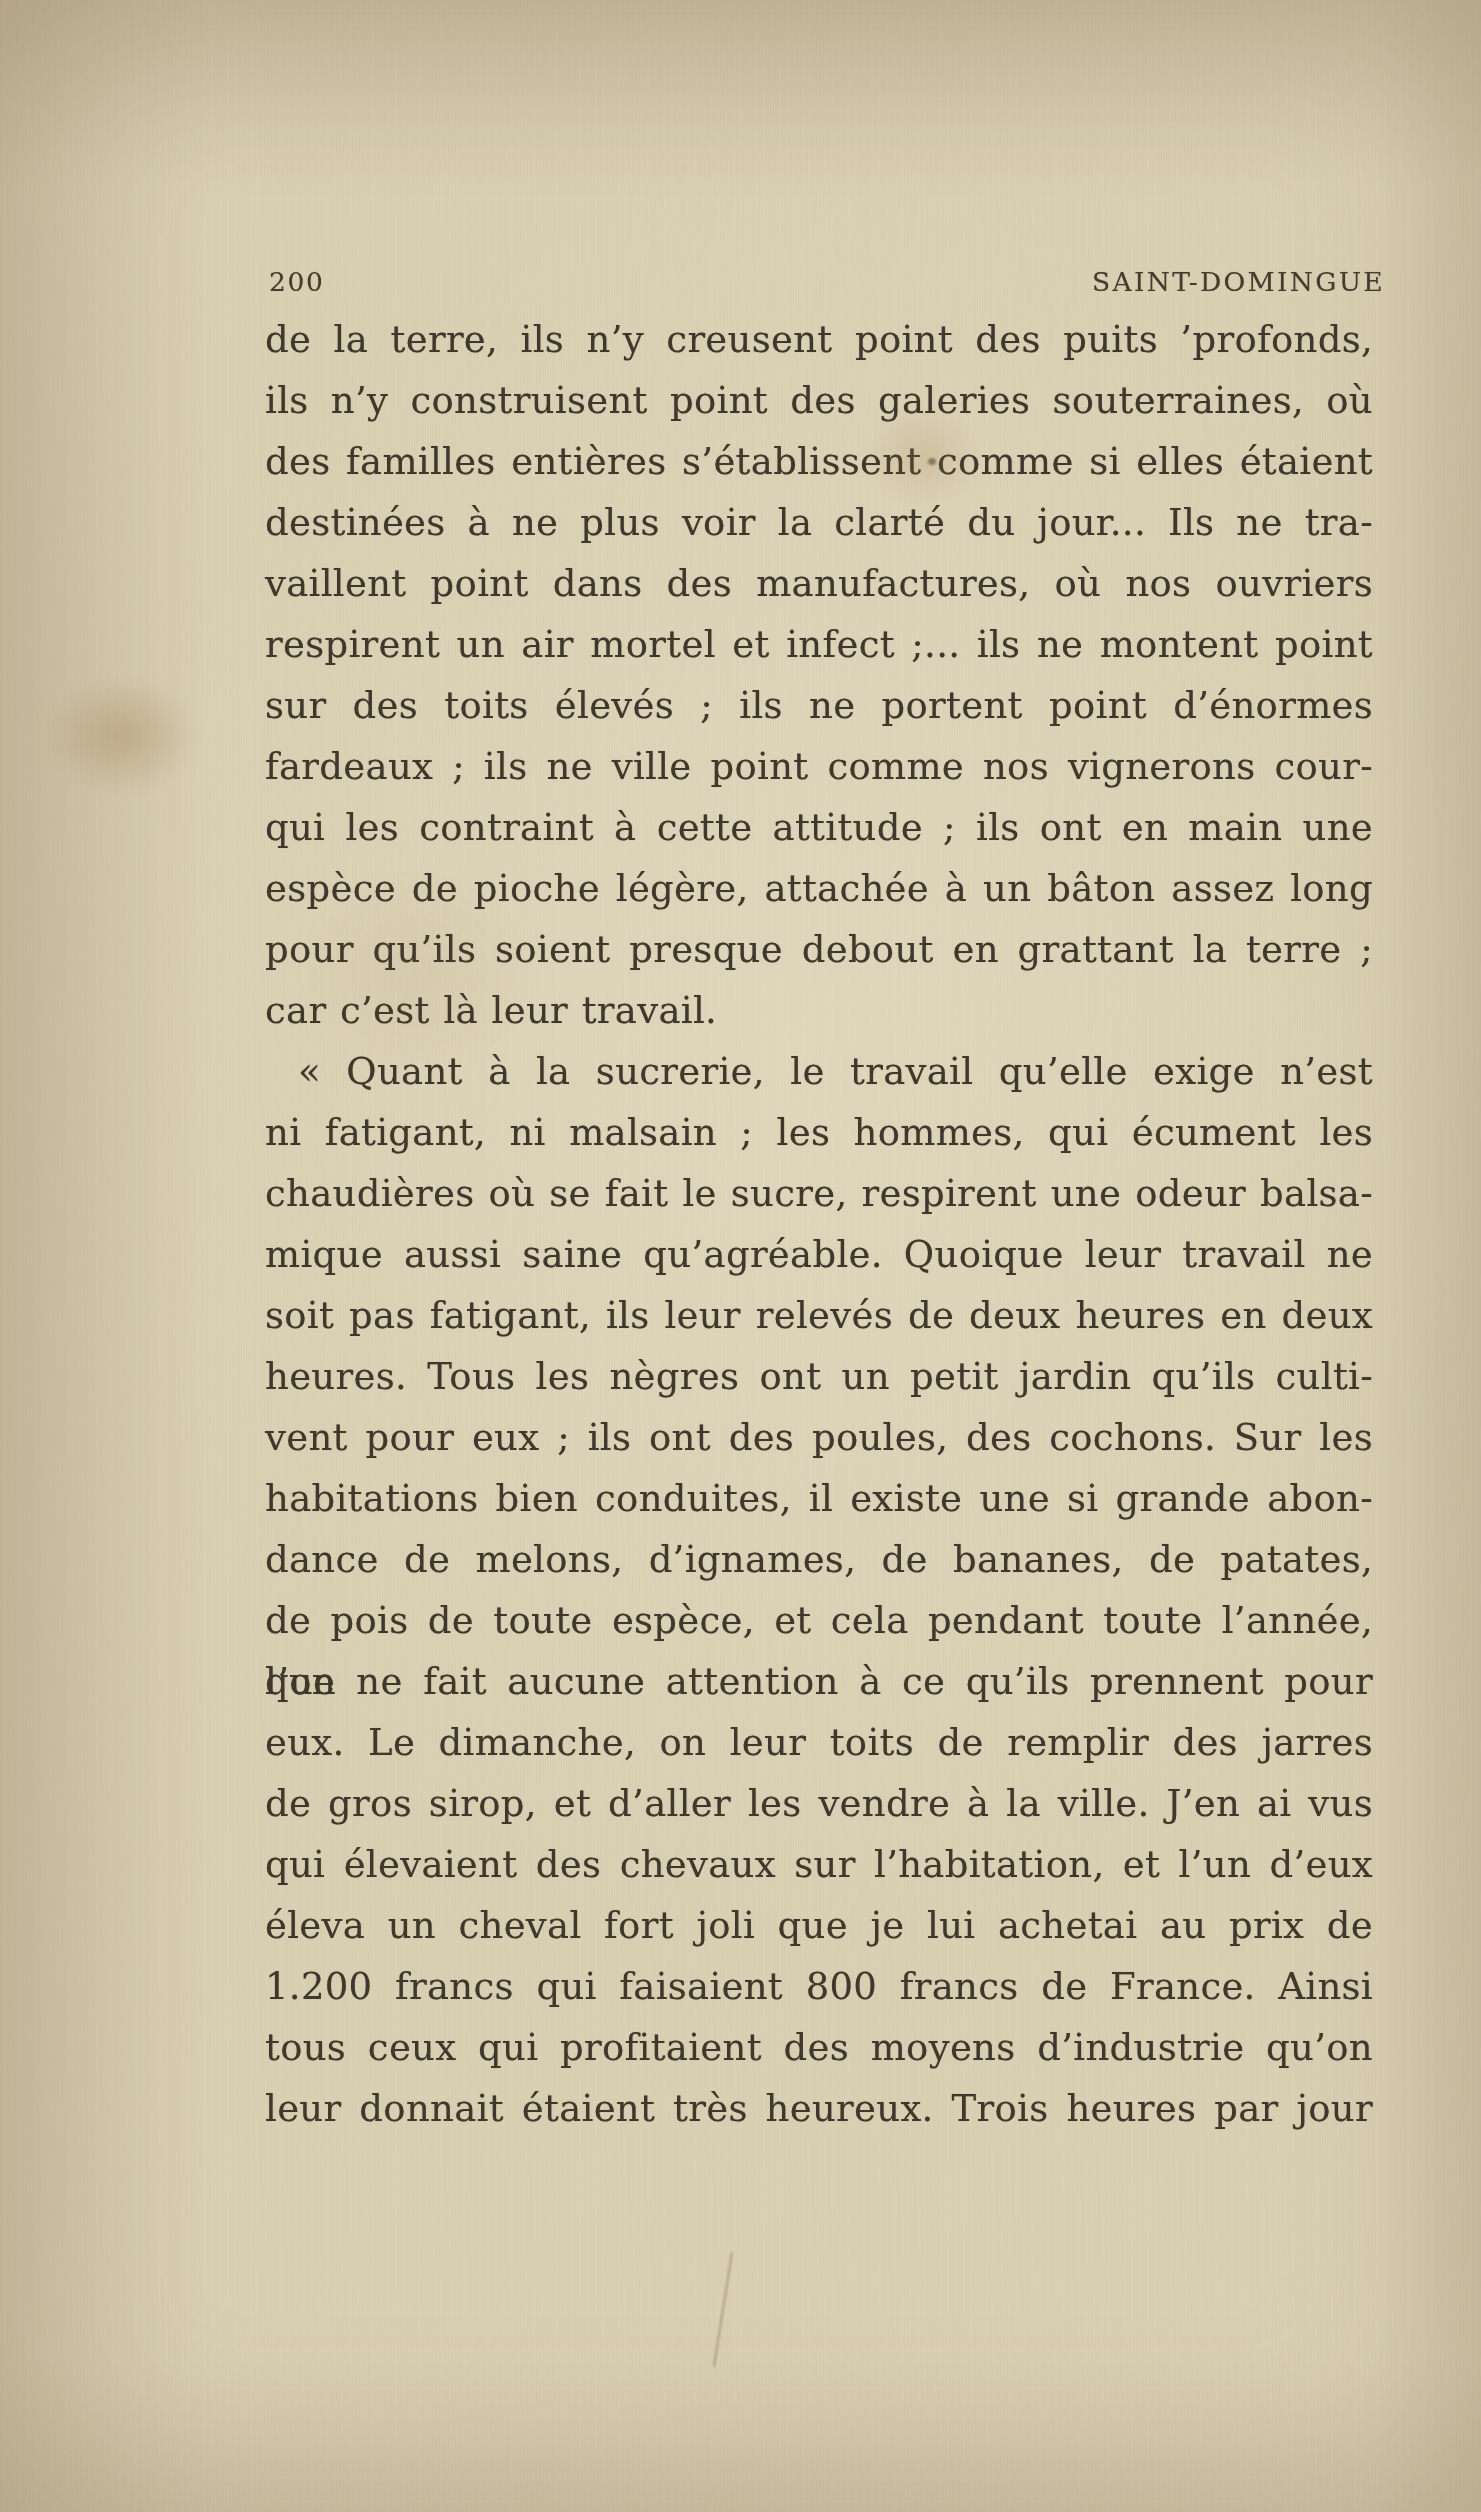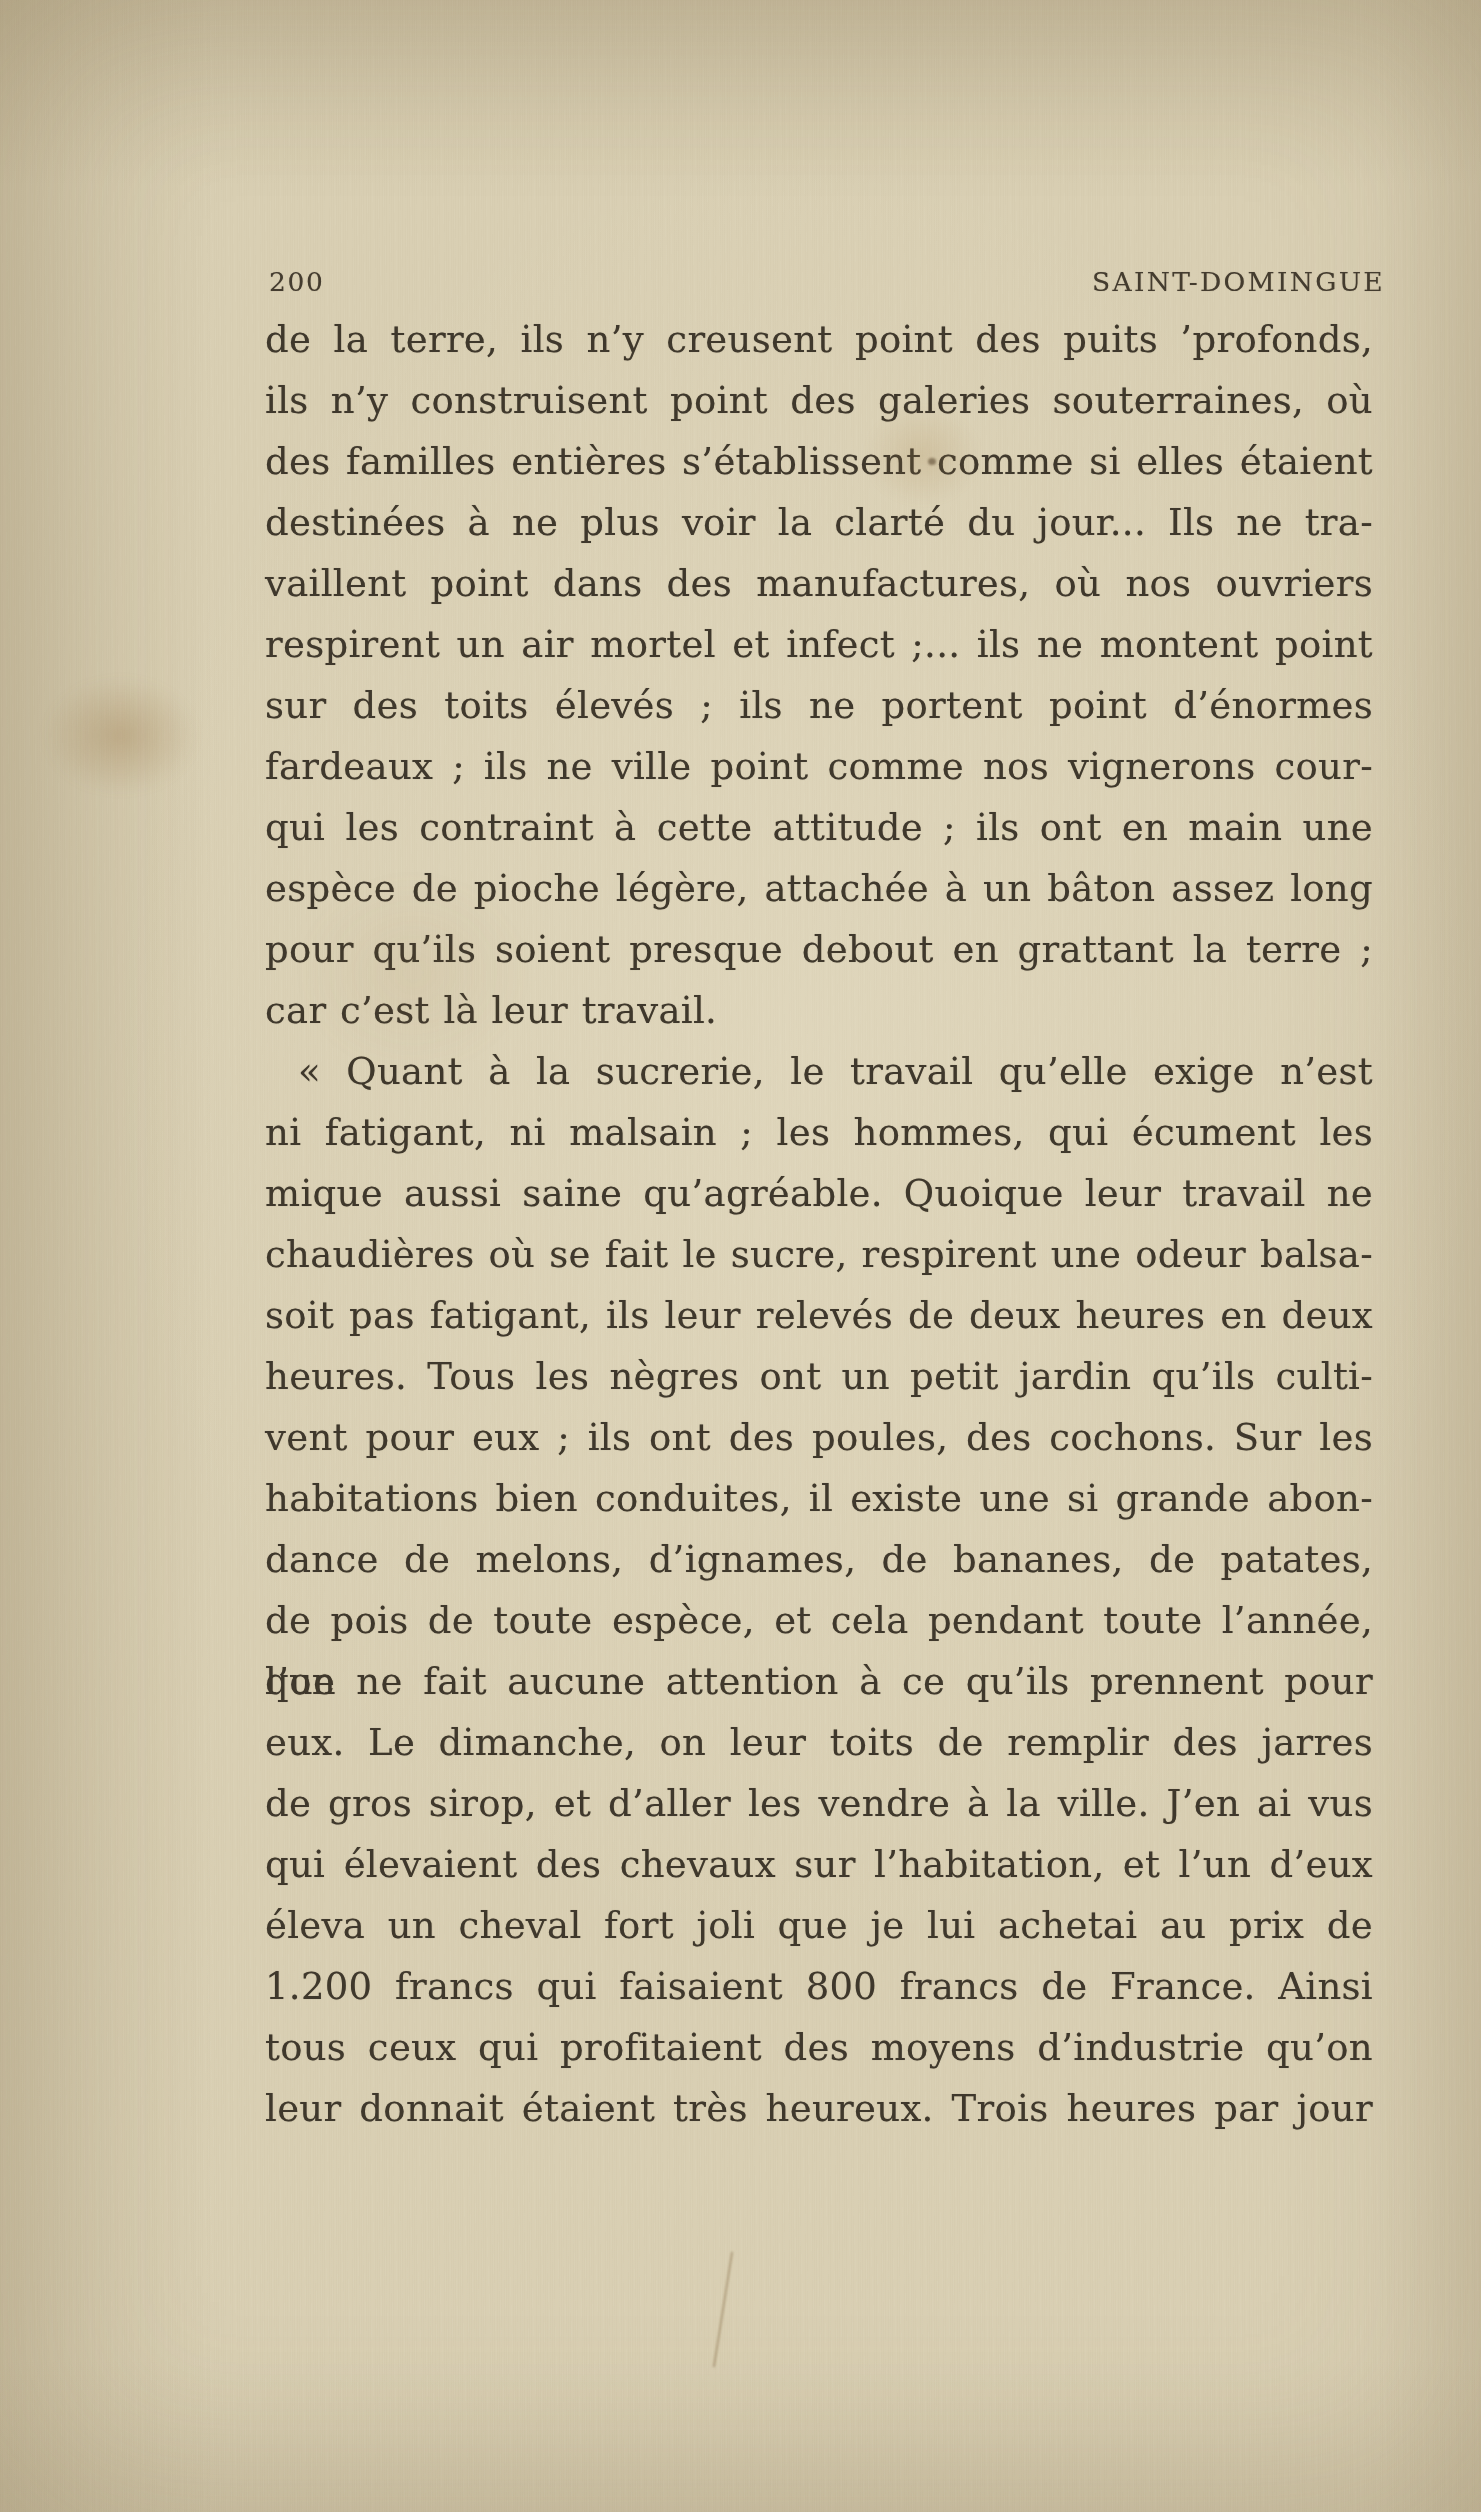--- a/index.html
+++ b/index.html
@@ -82,22 +82,22 @@
       <div class="line">vaillent point dans des manufactures, où nos ouvriers</div>
       <div class="line">respirent un air mortel et infect ;... ils ne montent point</div>
       <div class="line">sur des toits élevés ; ils ne portent point d’énormes</div>
       <div class="line">fardeaux ; ils ne ville point comme nos vignerons cour-</div>
       <div class="line">qui les contraint à cette attitude ; ils ont en main une</div>
       <div class="line">espèce de pioche légère, attachée à un bâton assez long</div>
       <div class="line">pour qu’ils soient presque debout en grattant la terre ;</div>
       <div class="line flush">car c’est là leur travail.</div>
       <div class="line indent">« Quant à la sucrerie, le travail qu’elle exige n’est</div>
       <div class="line">ni fatigant, ni malsain ; les hommes, qui écument les</div>
+      <div class="line">chaudières où se fait le sucre, respirent une odeur balsa-</div>
       <div class="line">mique aussi saine qu’agréable. Quoique leur travail ne</div>
-      <div class="line">chaudières où se fait le sucre, respirent une odeur balsa-</div>
       <div class="line">soit pas fatigant, ils leur relevés de deux heures en deux</div>
       <div class="line">heures. Tous les nègres ont un petit jardin qu’ils culti-</div>
       <div class="line">vent pour eux ; ils ont des poules, des cochons. Sur les</div>
       <div class="line">habitations bien conduites, il existe une si grande abon-</div>
       <div class="line">dance de melons, d’ignames, de bananes, de patates,</div>
       <div class="line">de pois de toute espèce, et cela pendant toute l’année, que</div>
       <div class="line">l’on ne fait aucune attention à ce qu’ils prennent pour</div>
       <div class="line">eux. Le dimanche, on leur toits de remplir des jarres</div>
       <div class="line">de gros sirop, et d’aller les vendre à la ville. J’en ai vus</div>
       <div class="line">qui élevaient des chevaux sur l’habitation, et l’un d’eux</div>

